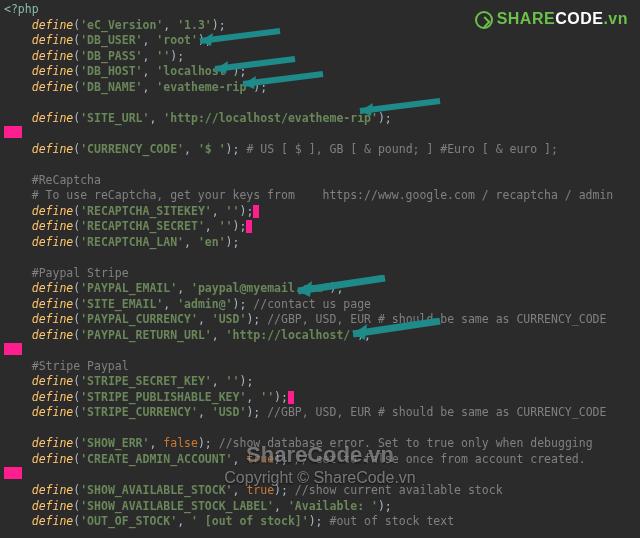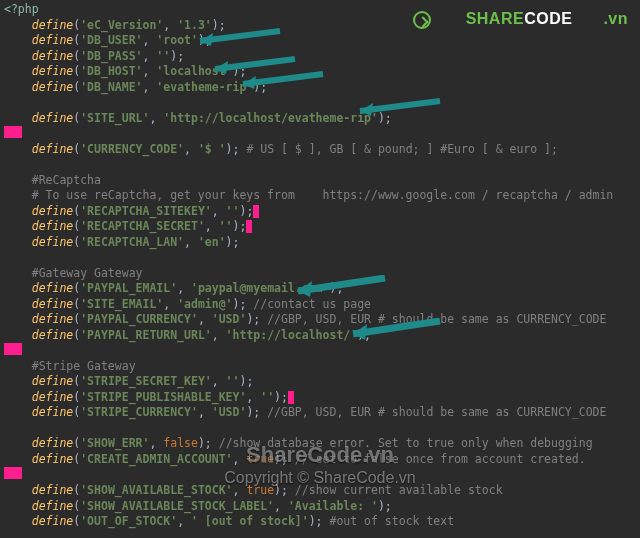--- a/index.html
+++ b/index.html
@@ -31,21 +31,21 @@
   
   .wm-logo {
     position: absolute;
     top: 8px; right: 12px;
     font-family: Arial, sans-serif;
     font-weight: bold;
     color: #fff;
     font-size: 16px;
     letter-spacing: 0.5px;
   }
-  .wm-logo .green { color: #6cc04a; margin-left: 31px; }
+  .wm-logo .green { color: #6cc04a; }
   .wm-logo .icon {
     display: inline-block;
     width: 18px; height: 18px;
     border: 2px solid #6cc04a;
     border-radius: 50%;
     vertical-align: middle;
     margin-right: 4px;
     position: relative;
   }
   .wm-logo .icon::after{
@@ -87,27 +87,27 @@
 <div class="line">    <span class="fn">define</span>(<span class="str">'SITE_URL'</span>, <span class="str">'http://localhost/evatheme-rip'</span>);</div>
 <div class="line"><span class="hlpink"></span>&nbsp;</div>
 <div class="line">    <span class="fn">define</span>(<span class="str">'CURRENCY_CODE'</span>, <span class="str">'$ '</span>); <span class="cm"># US [ $ ], GB [ &amp; pound; ] #Euro [ &amp; euro ];</span></div>
 <div class="line">&nbsp;</div>
 <div class="line">    <span class="cm">#ReCaptcha</span></div>
 <div class="line">    <span class="cm"># To use reCaptcha, get your keys from    https://www.google.com / recaptcha / admin</span></div>
 <div class="line">    <span class="fn">define</span>(<span class="str">'RECAPTCHA_SITEKEY'</span>, <span class="str">''</span>);<span class="hlpink2"></span></div>
 <div class="line">    <span class="fn">define</span>(<span class="str">'RECAPTCHA_SECRET'</span>, <span class="str">''</span>);<span class="hlpink2"></span></div>
 <div class="line">    <span class="fn">define</span>(<span class="str">'RECAPTCHA_LAN'</span>, <span class="str">'en'</span>);</div>
 <div class="line">&nbsp;</div>
-<div class="line">    <span class="cm">#Gateway Gateway</span></div>
+<div class="line">    <span class="cm">#Paypal Stripe</span></div>
 <div class="line">    <span class="fn">define</span>(<span class="str">'PAYPAL_EMAIL'</span>, <span class="str">'paypal@myemail.com'</span>);</div>
 <div class="line">    <span class="fn">define</span>(<span class="str">'SITE_EMAIL'</span>, <span class="str">'admin@'</span>); <span class="cm">//contact us page</span></div>
 <div class="line">    <span class="fn">define</span>(<span class="str">'PAYPAL_CURRENCY'</span>, <span class="str">'USD'</span>); <span class="cm">//GBP, USD, EUR # should be same as CURRENCY_CODE</span></div>
 <div class="line">    <span class="fn">define</span>(<span class="str">'PAYPAL_RETURN_URL'</span>, <span class="str">'http://localhost/'</span>);</div>
 <div class="line"><span class="hlpink"></span>&nbsp;</div>
-<div class="line">    <span class="cm">#Stripe Gateway</span></div>
+<div class="line">    <span class="cm">#Stripe Paypal</span></div>
 <div class="line">    <span class="fn">define</span>(<span class="str">'STRIPE_SECRET_KEY'</span>, <span class="str">''</span>);</div>
 <div class="line">    <span class="fn">define</span>(<span class="str">'STRIPE_PUBLISHABLE_KEY'</span>, <span class="str">''</span>);<span class="hlpink2"></span></div>
 <div class="line">    <span class="fn">define</span>(<span class="str">'STRIPE_CURRENCY'</span>, <span class="str">'USD'</span>); <span class="cm">//GBP, USD, EUR # should be same as CURRENCY_CODE</span></div>
 <div class="line">&nbsp;</div>
 <div class="line">    <span class="fn">define</span>(<span class="str">'SHOW_ERR'</span>, <span class="bool">false</span>); <span class="cm">//show database error. Set to true only when debugging</span></div>
 <div class="line">    <span class="fn">define</span>(<span class="str">'CREATE_ADMIN_ACCOUNT'</span>, <span class="bool">true</span>); <span class="cm">// set to false once from account created.</span></div>
 <div class="line"><span class="hlpink"></span>&nbsp;</div>
 <div class="line">    <span class="fn">define</span>(<span class="str">'SHOW_AVAILABLE_STOCK'</span>, <span class="bool">true</span>); <span class="cm">//show current available stock</span></div>
 <div class="line">    <span class="fn">define</span>(<span class="str">'SHOW_AVAILABLE_STOCK_LABEL'</span>, <span class="str">'Available: '</span>);</div>
 <div class="line">    <span class="fn">define</span>(<span class="str">'OUT_OF_STOCK'</span>, <span class="str">' [out of stock]'</span>); <span class="cm">#out of stock text</span></div>

